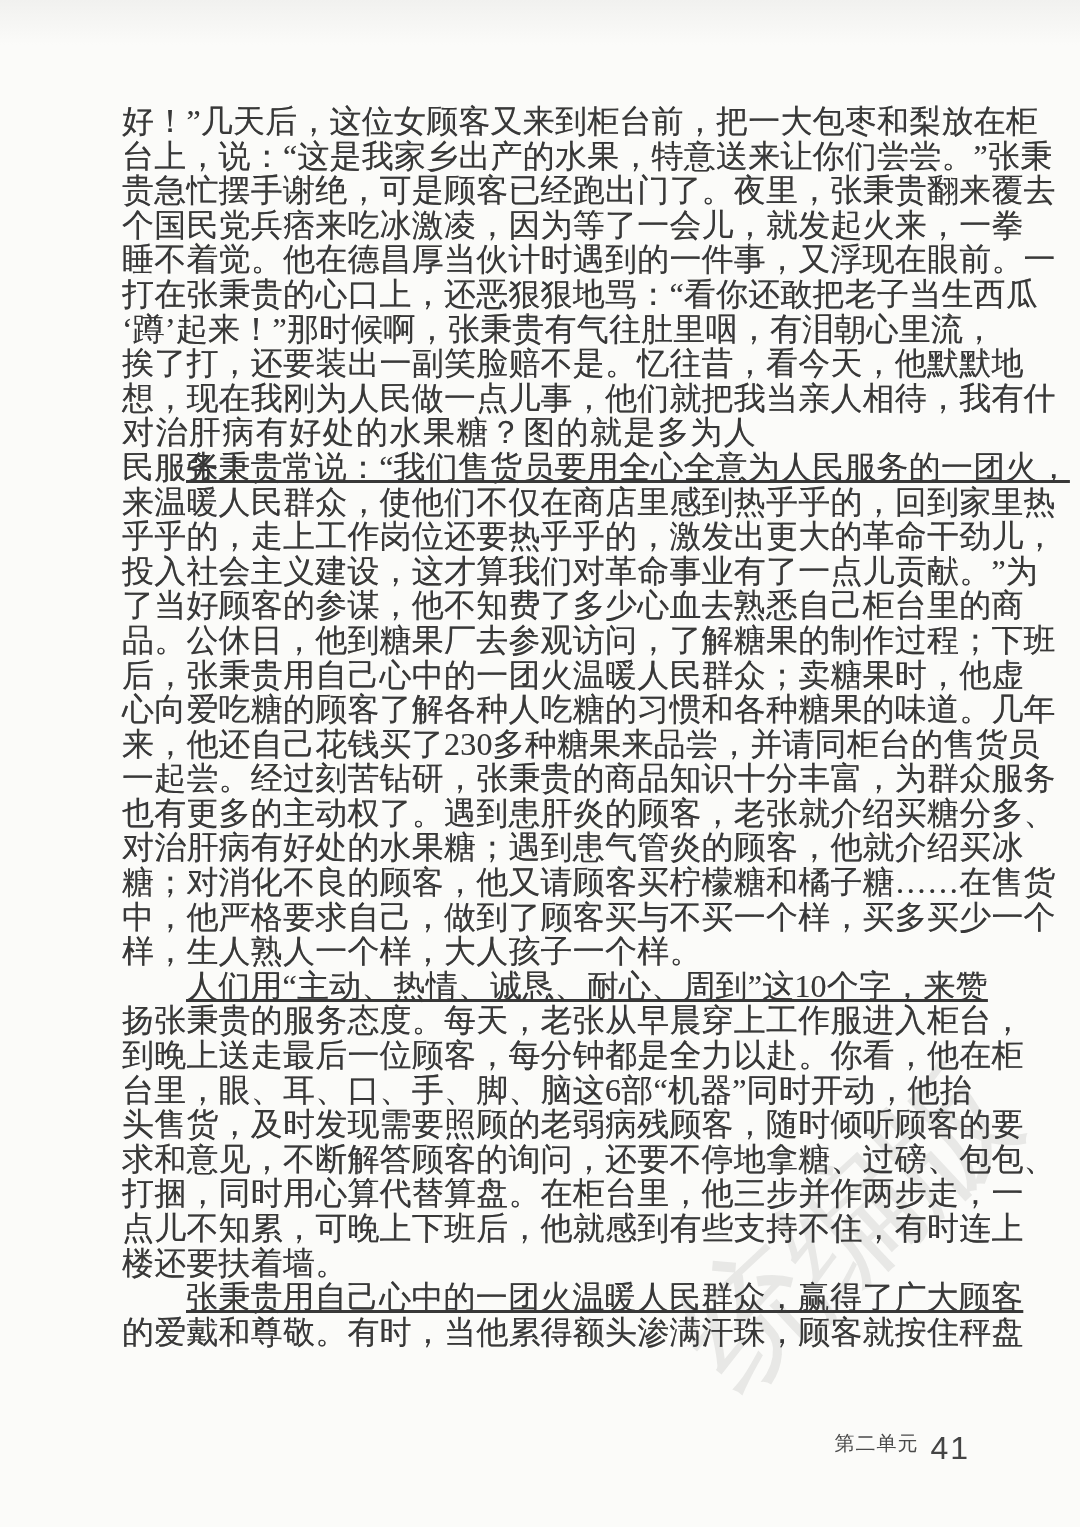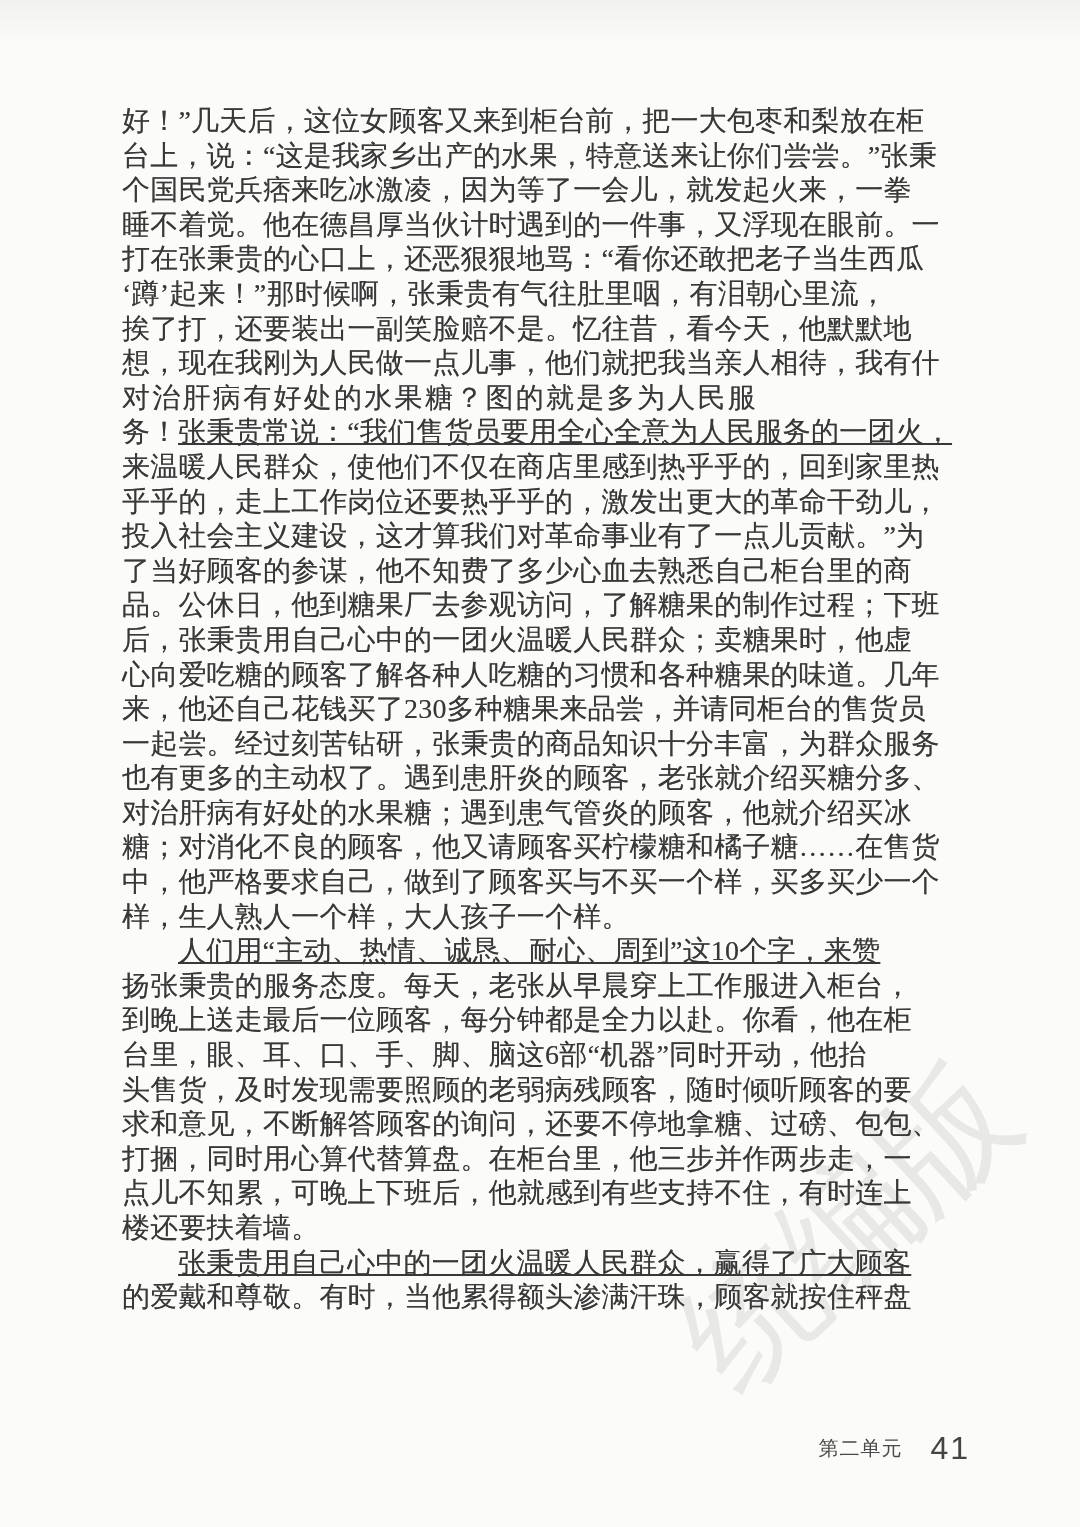--- a/index.html
+++ b/index.html
@@ -15,21 +15,21 @@
     background: linear-gradient(#f1f1ef 0px, #fbfbf9 45px, #fbfbf9 100%);
     overflow: hidden;
     font-family: "Liberation Serif", "DejaVu Serif", serif;
   }
   .text-body {
     position: absolute;
     left: 122px;
     top: 104px;
     width: 634px;
     color: #383838;
-    font-size: 28px;
+    font-size: 32px;
     letter-spacing: 0.2px;
   }
   .line {
     height: 34.6px;
     line-height: 34.6px;
     text-align: justify;
     text-align-last: justify;
     white-space: nowrap;
     text-shadow: 0 0 0.6px rgba(56,56,56,0.55);
   }
@@ -52,36 +52,37 @@
     transform: rotate(-43deg);
     font-family: "Liberation Serif", "DejaVu Serif", serif;
     pointer-events: none;
     user-select: none;
   }
   .footer {
     position: absolute;
     top: 1430px;
     right: 110px;
     display: flex;
-    align-items: center;
-    gap: 28px;
+    align-items: flex-start;
+    gap: 12px;
     color: #4a4a4a;
     font-family: "Liberation Sans", "DejaVu Sans", sans-serif;
   }
   .footer .unit { font-size: 20px; letter-spacing: 1px; }
   .footer .num  { font-size: 32px; letter-spacing: 2px; color: #444; }
 </style>
 </head>
 <body>
 
 <div class="page">
 
   <div class="text-body">
       <div class="line">好！”几天后，这位女顾客又来到柜台前，把一大包枣和梨放在柜</div>
       <div class="line">台上，说：“这是我家乡出产的水果，特意送来让你们尝尝。”张秉</div>
+      <div class="line">贵急忙摆手谢绝，可是顾客已经跑出门了。夜里，张秉贵翻来覆去</div>
       <div class="line">个国民党兵痞来吃冰激凌，因为等了一会儿，就发起火来，一拳</div>
       <div class="line">睡不着觉。他在德昌厚当伙计时遇到的一件事，又浮现在眼前。一</div>
       <div class="line">打在张秉贵的心口上，还恶狠狠地骂：“看你还敢把老子当生西瓜</div>
       <div class="line">‘蹲’起来！”那时候啊，张秉贵有气往肚里咽，有泪朝心里流，</div>
       <div class="line">挨了打，还要装出一副笑脸赔不是。忆往昔，看今天，他默默地</div>
       <div class="line">想，现在我刚为人民做一点儿事，他们就把我当亲人相待，我有什</div>
       <div class="line para-end">对治肝病有好处的水果糖？图的就是多为人民服务！</div>
       <div class="line indent">张秉贵常说：“我们售货员要用全心全意为人民服务的一团火，</div>
       <div class="line">来温暖人民群众，使他们不仅在商店里感到热乎乎的，回到家里热</div>
       <div class="line">乎乎的，走上工作岗位还要热乎乎的，激发出更大的革命干劲儿，</div>

